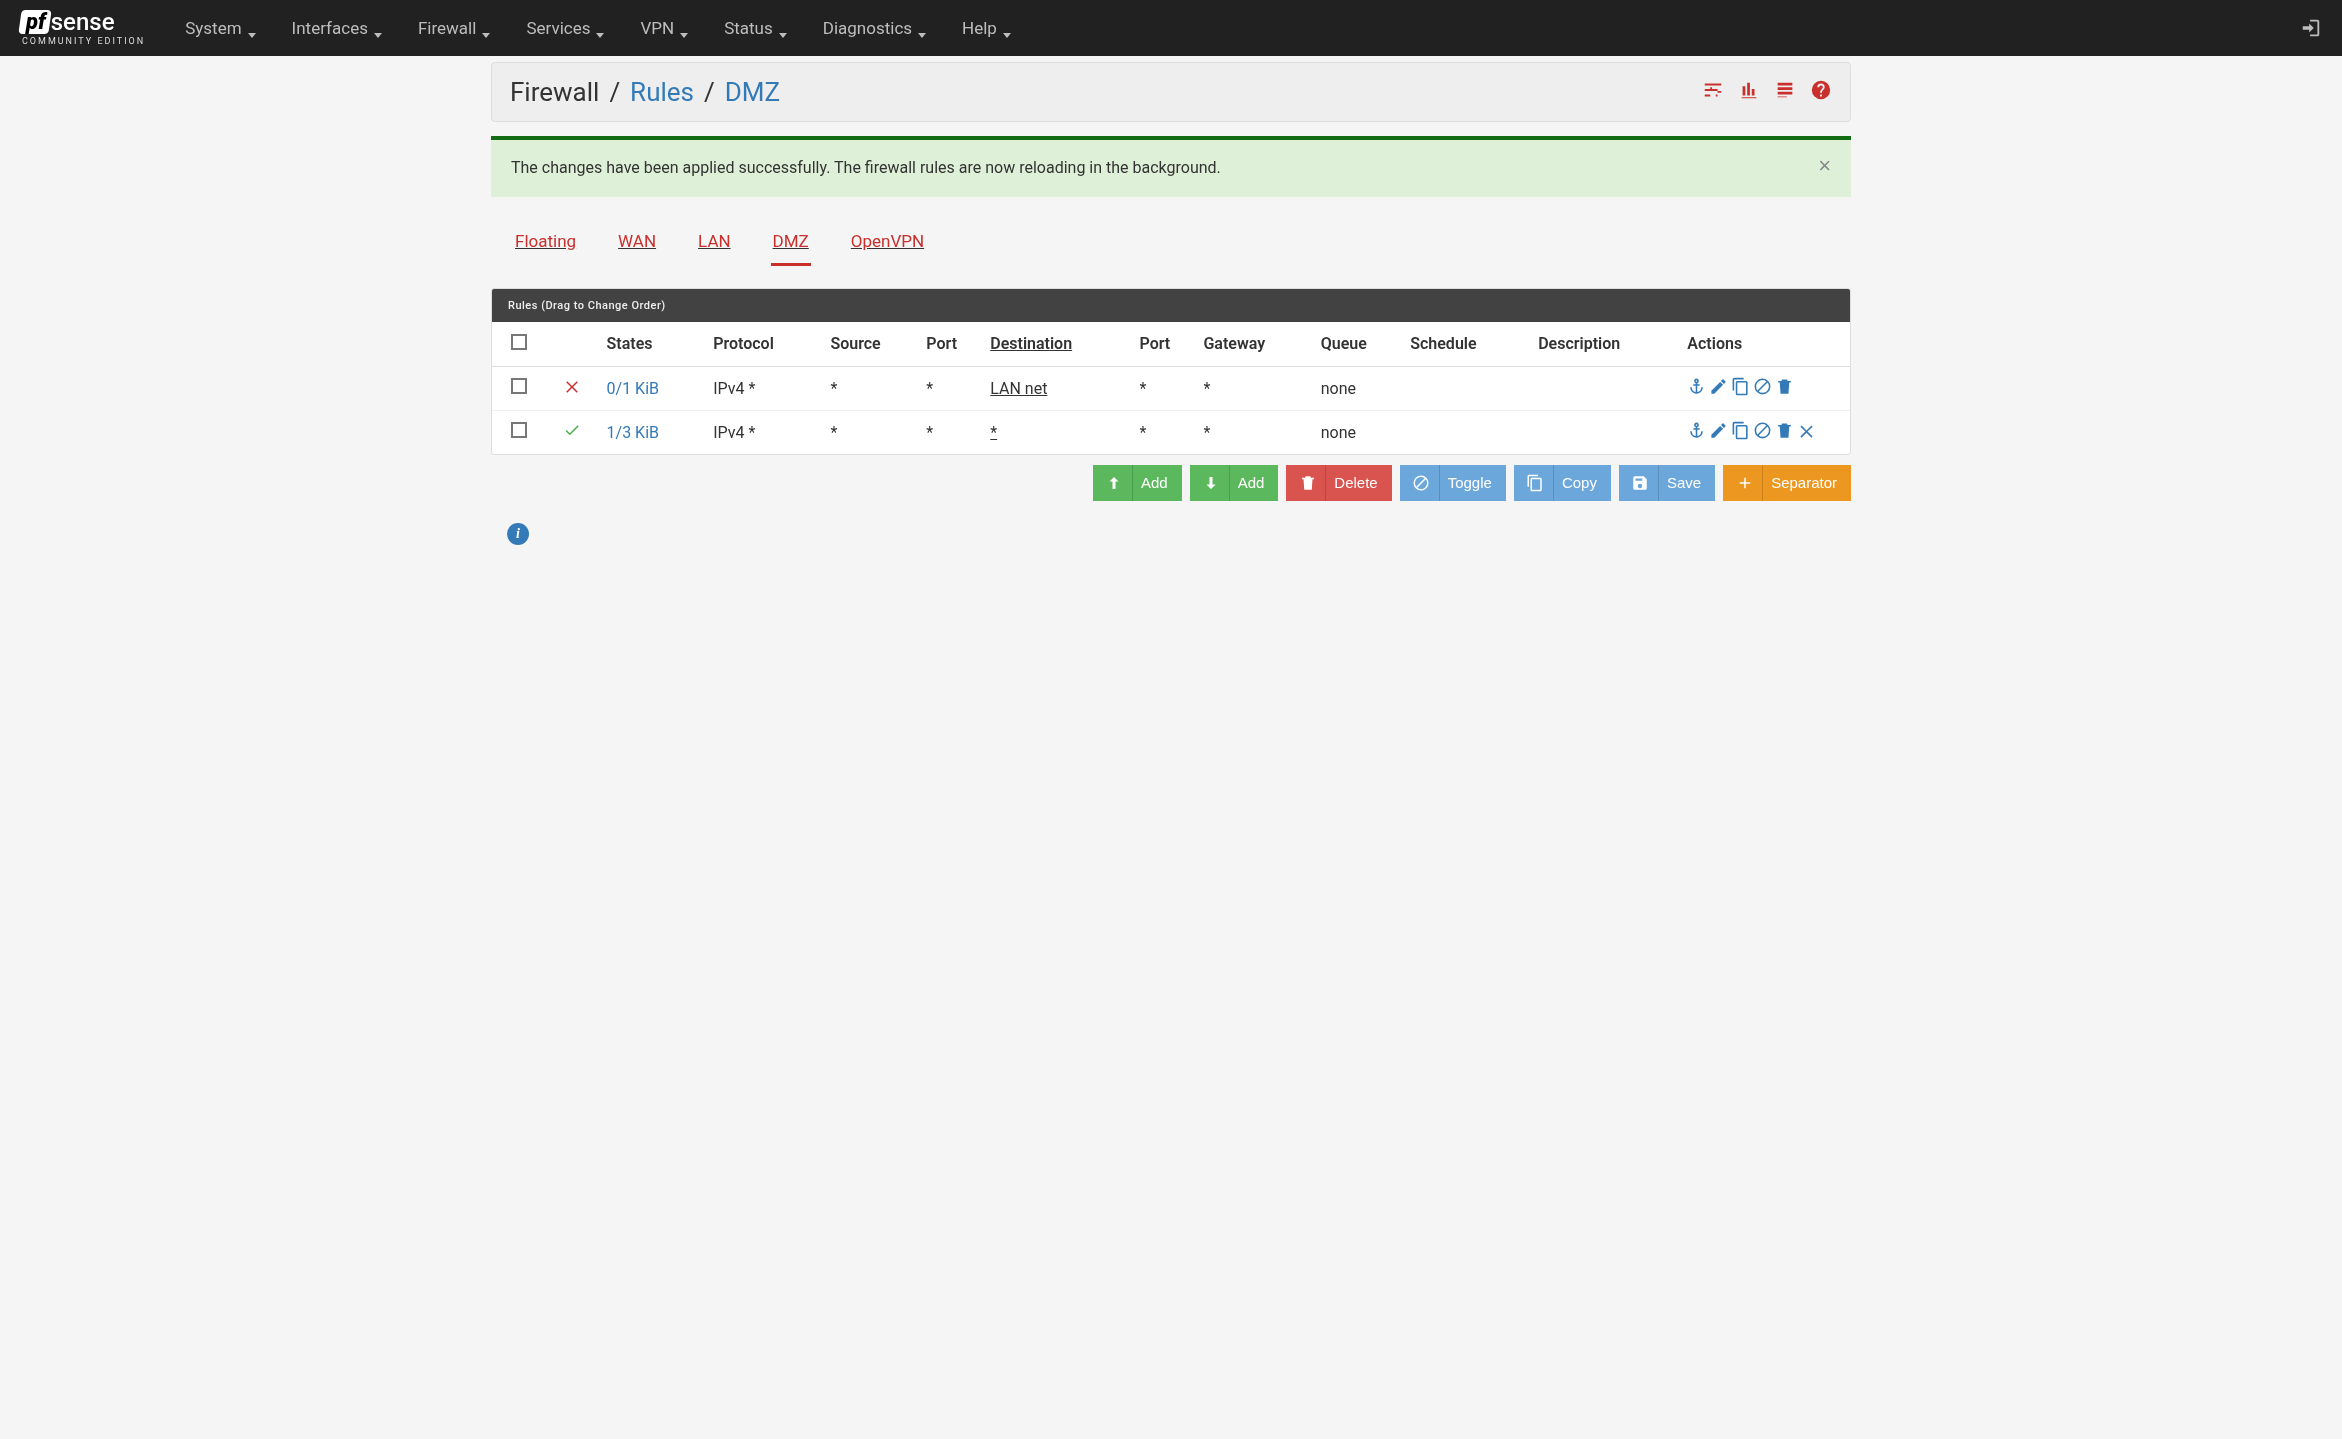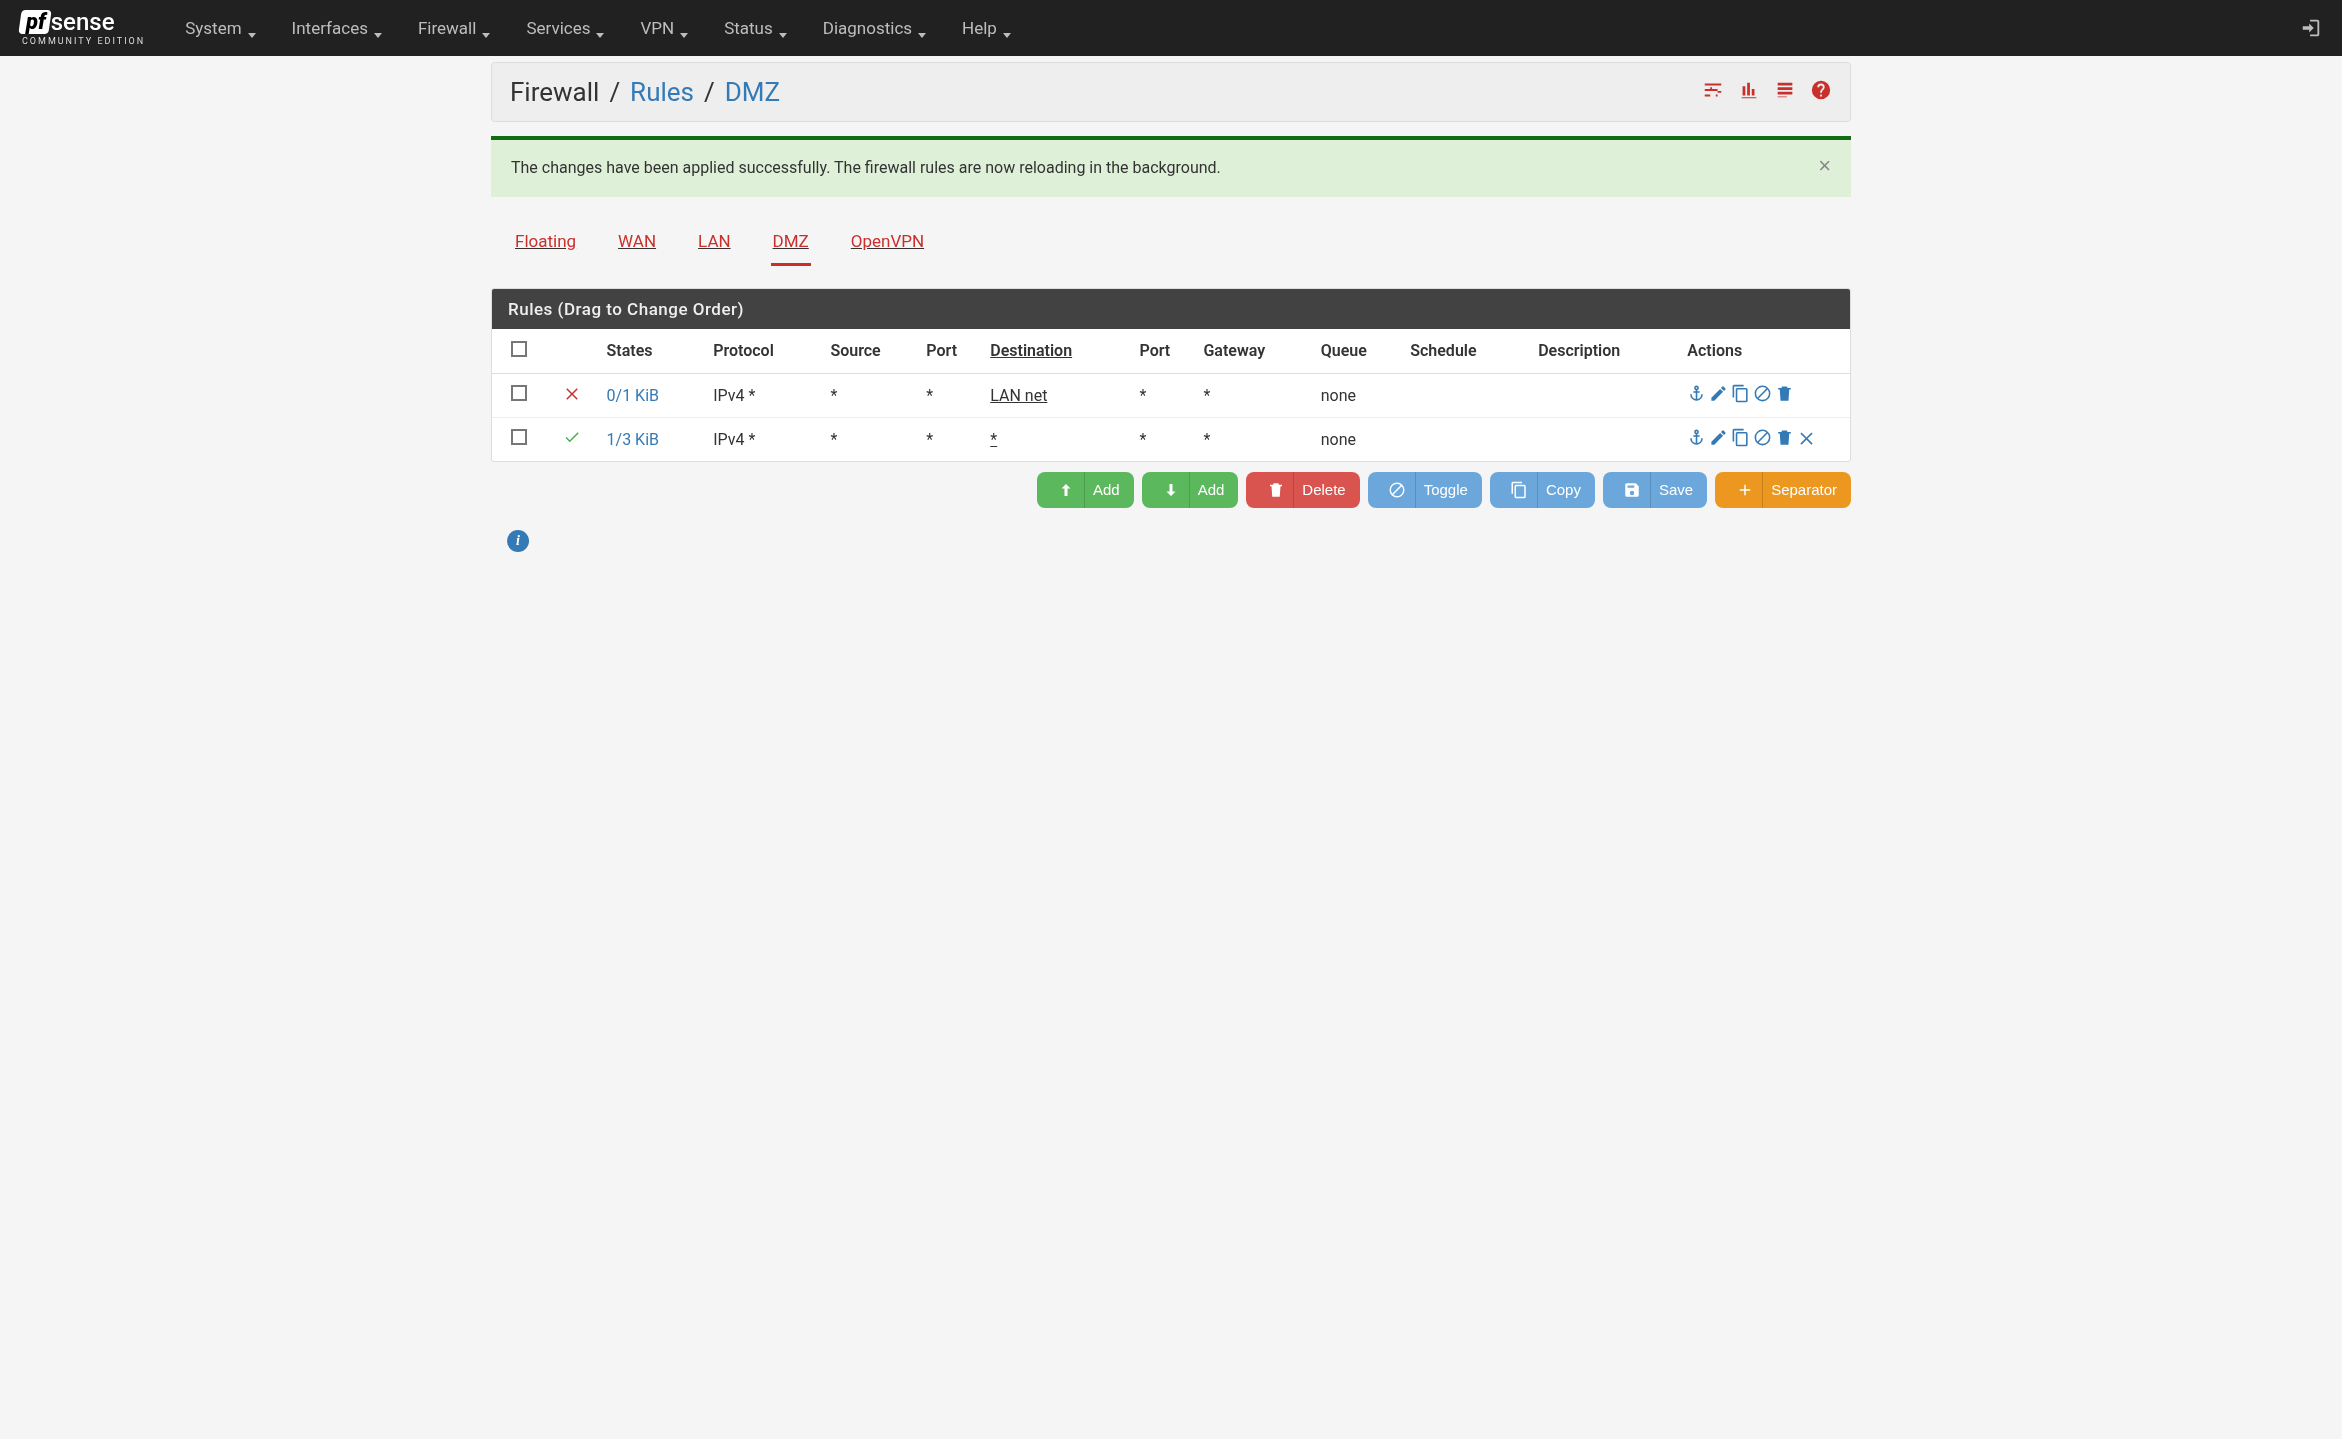--- a/index.html
+++ b/index.html
@@ -112,21 +112,21 @@
   .rules {
     margin: 22px 0 8px 0;
     border:1px solid var(--pf-border);
     border-radius:3px;
     overflow:hidden;
     background:#fff;
   }
   .rules-header {
     background: var(--pf-panel);
     color:#eee;
-    font-size:17px;
+    font-size:11px;
     font-weight:500;
     padding:10px 16px;
     letter-spacing:.5px;
   }
   table { width:100%; border-collapse:collapse; font-size:16px; }
   thead th {
     text-align:left; font-weight:600; color:#333;
     padding:12px 8px; border-bottom:1px solid var(--pf-border);
     white-space:nowrap;
   }
@@ -155,22 +155,22 @@
   .col-act   { width:160px; }
 
   .rule-flag svg { width:18px; height:18px; }
   .actions-cell { display:flex; gap:3px; color:var(--pf-blue); }
   .actions-cell svg { width:19px; height:19px; fill:currentColor; cursor:pointer; }
 
   
   .btn-row { display:flex; gap:8px; justify-content:flex-end; margin-top:10px; padding:0 0 0 0;}
   .btn {
     display:inline-flex; align-items:center; gap:8px;
-    color:#fff; border:none; border-radius:8px;
-    padding:0 14px 0 12px; height:36px; font-size:15px; cursor:pointer;
+    color:#fff; border:none; border-radius:0;
+    padding:0 14px 0 4px; height:36px; font-size:15px; cursor:pointer;
   }
   .btn .ic {
     height:36px;width:36px;display:flex;align-items:center;justify-content:center;
     border-right:1px solid rgba(0,0,0,.15);
     border-top-left-radius:4px;border-bottom-left-radius:4px;
   }
   .btn svg { width:18px;height:18px;fill:#fff; }
   .btn-green { background:#5cb85c; }
   .btn-red   { background:#d9534f; }
   .btn-blue  { background:var(--pf-softblue); }

